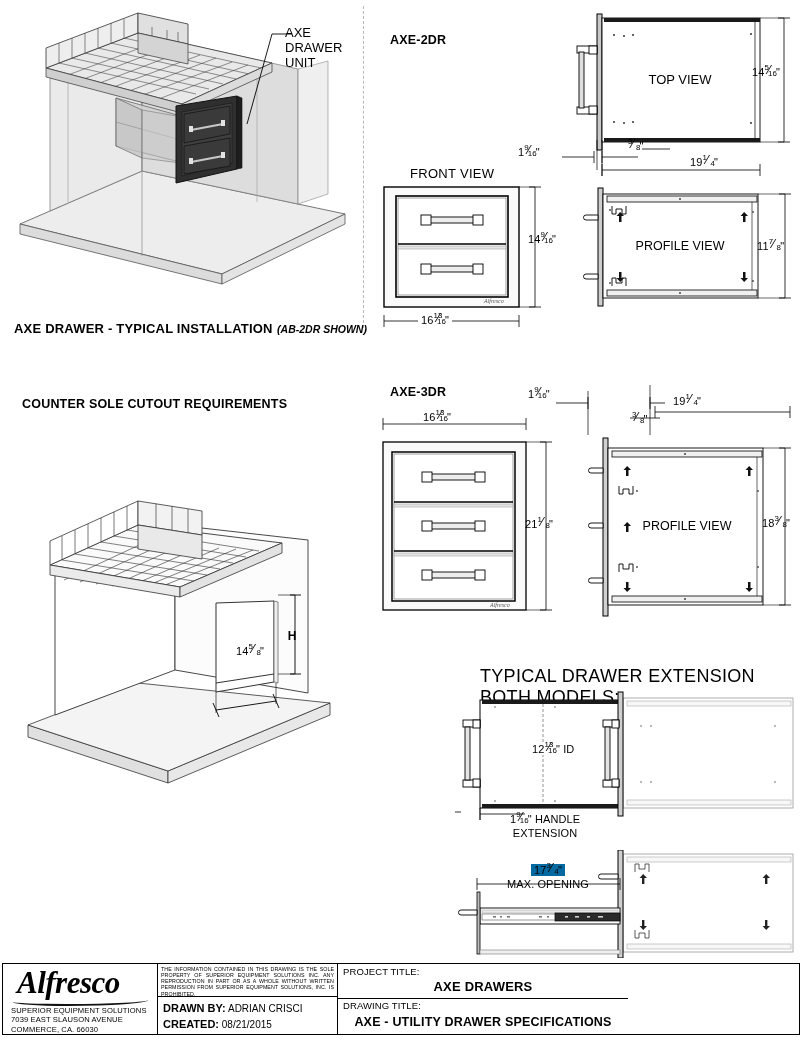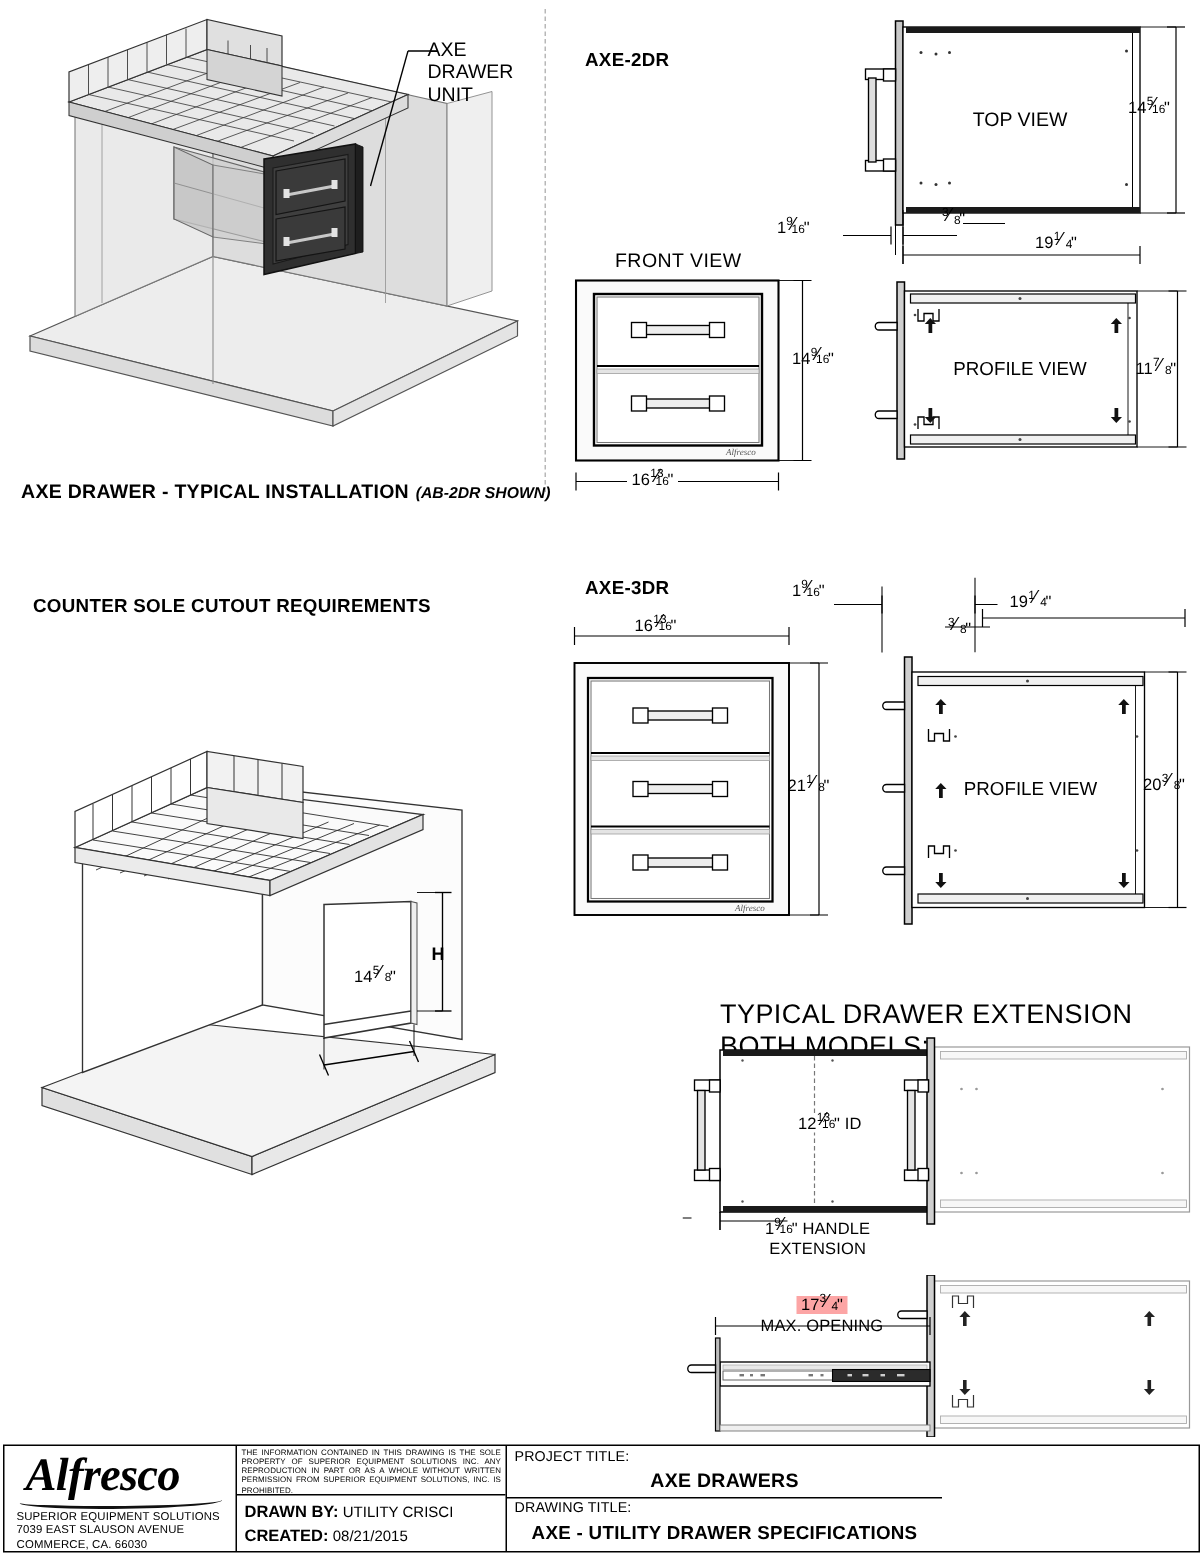--- a/index.html
+++ b/index.html
@@ -514,21 +514,21 @@
       </g>
       <text x="102" y="94" font-family="Liberation Sans, sans-serif" font-size="12.5" text-anchor="middle">PROFILE VIEW</text>
       <line x1="200" y1="12" x2="200" y2="169" stroke="#000" stroke-width="0.8"></line>
       <line x1="194" y1="12" x2="206" y2="12" stroke="#000" stroke-width="0.8"></line>
       <line x1="194" y1="169" x2="206" y2="169" stroke="#000" stroke-width="0.8"></line>
       <line x1="178" y1="12" x2="200" y2="12" stroke="#000" stroke-width="0.6"></line>
       <line x1="178" y1="169" x2="200" y2="169" stroke="#000" stroke-width="0.6"></line>
     </svg>
   </div>
   <div class="abs dimtxt" style="left:762px; top:517px;">
-    <span>20</span><span class="frac"><span class="num">3</span><span class="sl">⁄</span><span class="den">8</span></span>"
+    <span>18</span><span class="frac"><span class="num">3</span><span class="sl">⁄</span><span class="den">8</span></span>"
   </div>
 
   <div class="abs viewlbl" style="left:480px; top:666px; font-size:18px;">TYPICAL DRAWER EXTENSION BOTH MODELS:</div>
 
   <div class="isowrap" style="left:455px; top:690px; width:345px; height:130px;">
     <svg width="345" height="130" viewBox="0 0 345 130">
 
       <rect x="168" y="8" width="170" height="110" fill="#fff" stroke="#999" stroke-width="0.8"></rect>
       <rect x="172" y="11" width="164" height="5" fill="#f7f7f7" stroke="#aaa" stroke-width="0.6"></rect>
       <rect x="172" y="110" width="164" height="5" fill="#f7f7f7" stroke="#aaa" stroke-width="0.6"></rect>
@@ -627,21 +627,21 @@
       <rect x="22" y="42" width="3" height="62" fill="#bdbdbd" stroke="#000" stroke-width="0.8"></rect>
       <path d="M6 60 h16 v5 H6 a2.5 2.5 0 0 1 0 -5 z" fill="#fff" stroke="#000" stroke-width="0.9"></path>
       <rect x="25" y="100" width="140" height="4" fill="#efefef" stroke="#777" stroke-width="0.6"></rect>
 
       <line x1="22" y1="34" x2="165" y2="34" stroke="#000" stroke-width="0.8"></line>
       <line x1="22" y1="28" x2="22" y2="40" stroke="#000" stroke-width="0.8"></line>
       <line x1="165" y1="28" x2="165" y2="40" stroke="#000" stroke-width="0.8"></line>
     </svg>
   </div>
   <div class="abs dimtxt ctr" style="left:507px; top:864px;">
-    <div style="background:#fca5a5; display:inline-block; padding:0 3px;">
+    <div style="background:#0369a1; display:inline-block; padding:0 3px;">
       <span>17</span><span class="frac"><span class="num">3</span><span class="sl">⁄</span><span class="den">4</span></span>"
     </div>
     <div style="margin-top:2px;">MAX. OPENING</div>
   </div>
 
   <div class="tb">
 
     <div class="tb-cell" style="width:155px;">
       <div class="abs logo" style="left:14px; top:3px;">Alfresco</div>
       <div class="abs" style="left:10px; top:32px; width:135px; height:10px; border-bottom:2px solid #111; border-radius:0 0 60% 40%;"></div>
@@ -652,21 +652,21 @@
       </div>
     </div>
 
     <div class="tb-cell" style="width:180px;">
       <div class="tb-row" style="height:33px; padding:2px 3px;">
         <div class="legal">THE INFORMATION CONTAINED IN THIS DRAWING IS THE SOLE PROPERTY OF SUPERIOR EQUIPMENT SOLUTIONS INC. ANY REPRODUCTION IN PART OR AS A WHOLE WITHOUT WRITTEN PERMISSION FROM SUPERIOR EQUIPMENT SOLUTIONS, INC. IS PROHIBITED.</div>
       </div>
       <div style="height:37px; padding:5px 5px 0 5px;">
         <div class="tb-drawn">
           <b>DRAWN BY:</b>
-          <span>UTILITY CRISCI</span>
+          <span>ADRIAN CRISCI</span>
         </div>
         <div class="tb-drawn" style="margin-top:4px;">
           <b>CREATED:</b>
           <span>08/21/2015</span>
         </div>
       </div>
     </div>
 
     <div class="tb-cell" style="width:290px;">
       <div class="tb-row" style="height:35px; position:relative;">

